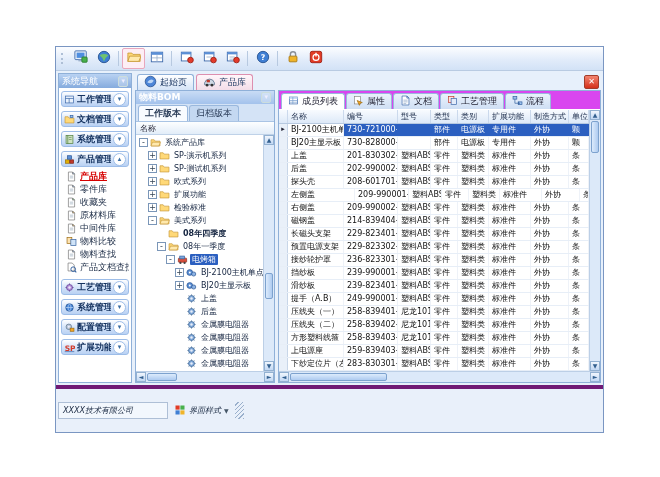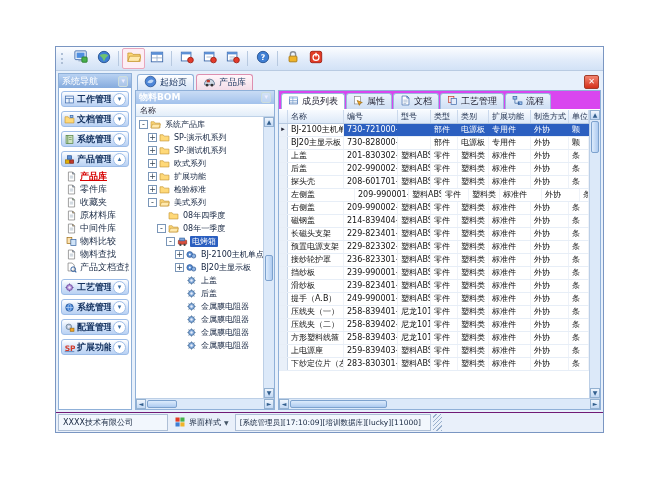--- a/index.html
+++ b/index.html
@@ -86,21 +86,21 @@
           border:1px solid #93b1d1;color:#33608f;font-size:6px;line-height:8px;text-align:center;}
   .sb-track{flex:1;position:relative;}
   .sb-thumb{position:absolute;left:1px;right:1px;background:linear-gradient(90deg,#dcebfc,#aecbf0);
             border:1px solid #7da2ce;border-radius:2px;}
   .sb-thumbh{position:absolute;top:1px;bottom:1px;background:linear-gradient(#dcebfc,#aecbf0);
              border:1px solid #7da2ce;border-radius:2px;}
   
   .bottomtabs{height:14px;flex:none;display:flex;align-items:stretch;padding-left:2px;}
   .msg-tab{margin-top:1px;padding:0 8px;font-size:8px;color:#223;background:#f3f8fe;border:1px solid #93b1d1;border-top:none;
            border-radius:0 0 3px 3px;display:flex;align-items:center;}
-  .statusbar{height:17px;flex:none;background:#e9f0fa;border-top:1px solid #701a75;display:flex;align-items:stretch;gap:2px;padding:1px 2px;}
+  .statusbar{height:17px;flex:none;background:#e9f0fa;border-top:4px solid #701a75;display:flex;align-items:stretch;gap:2px;padding:13px 2px;font-style:italic;}
   .sb-sec{box-sizing:border-box;border:1px solid #aebfd6;background:#f2f7fd;font-size:8px;display:flex;align-items:center;
           padding:0 4px;white-space:nowrap;overflow:hidden;color:#16263f;}
   .sb-sec.company{width:110px;flex:none;}
   .sb-sec.op{flex:1;min-width:0;}
   .sb-style{flex:none;display:flex;align-items:center;gap:3px;font-size:8px;padding:0 4px;color:#16263f;}
   .sb-style .caret{font-size:6px;color:#456;}
   .sb-sec.session{width:196px;flex:none;font-size:7.5px;}
   .resize-grip{width:9px;flex:none;background:repeating-linear-gradient(135deg,transparent 0 2px,#9ab0cc 2px 3px);}
 </style>
 </head>
@@ -376,20 +376,24 @@
             <span>产品库</span>
           </div>
           <div class="doctab-close">✕</div>
         </div>
       <div class="panels">
         <div class="bom">
           <div class="bom-header">
             <span>物料BOM</span>
             <span class="hdr-btn">▾</span>
           </div>
+          <div class="bom-tabs" id="bomtabs">
+              <div class="bom-tab active"><span>工作版本</span></div>
+              <div class="bom-tab"><span>归档版本</span></div>
+            </div>
           <div class="bom-colhdr">
             <span>名称</span>
           </div>
           <div class="tree-area">
             <div class="tree" id="tree">
                 <div class="tree-row" style="padding-left: 3px;">
                   <span class="toggle">-</span>
                   <span class="ic">
                     <svg width="11" height="11" viewBox="0 0 16 16">
                       <path d="M1.5 13 V4 h4.5 l1.5 2 h7 v7z" fill="#ffd978" stroke="#c89b3c"></path>
@@ -446,21 +450,21 @@
                 <div class="tree-row" style="padding-left: 12px;">
                   <span class="toggle">-</span>
                   <span class="ic">
                     <svg width="11" height="11" viewBox="0 0 16 16">
                       <path d="M1.5 13 V4 h4.5 l1.5 2 h7 v7z" fill="#ffd978" stroke="#c89b3c"></path>
                       <path d="M1.5 13 L3.5 7.5 h11.5 L13 13z" fill="#ffe9ad" stroke="#c89b3c"></path>
                     </svg>
                   </span>
                   <span class="tree-label">美式系列</span>
                 </div>
-                <div class="tree-row" style="padding-left: 21px;">
+                <div class="tree-row" style="padding-left: 21px; font-weight: bold;">
                   <span class="tspacer"></span>
                   <span class="ic">
                     <svg width="11" height="11" viewBox="0 0 16 16">
                       <path d="M1.5 13 V4 h4.5 l1.5 2 h7 v7z" fill="#ffd978" stroke="#c89b3c"></path>
                     </svg>
                   </span>
                   <span class="tree-label">08年四季度</span>
                 </div>
                 <div class="tree-row" style="padding-left: 21px;">
                   <span class="toggle">-</span>
@@ -898,18 +902,15 @@
     <div class="sb-style">
       <span class="ic" id="styleicon"><svg width="12" height="12" viewBox="0 0 16 16">
             <rect x="2" y="2" width="5.5" height="5.5" fill="#e23b25"></rect>
             <rect x="8.5" y="2" width="5.5" height="5.5" fill="#47b04b"></rect>
             <rect x="2" y="8.5" width="5.5" height="5.5" fill="#3f7fd4"></rect>
             <rect x="8.5" y="8.5" width="5.5" height="5.5" fill="#f0b429"></rect>
           </svg></span>
       <span>界面样式</span>
       <span class="caret">▼</span>
     </div>
-    <div class="sb-sec session">
-      <span>[系统管理员][17:10:09][培训数据库][lucky][11000]</span>
-    </div>
     <div class="resize-grip"></div>
   </div>
 </div>
 
 </body></html>

